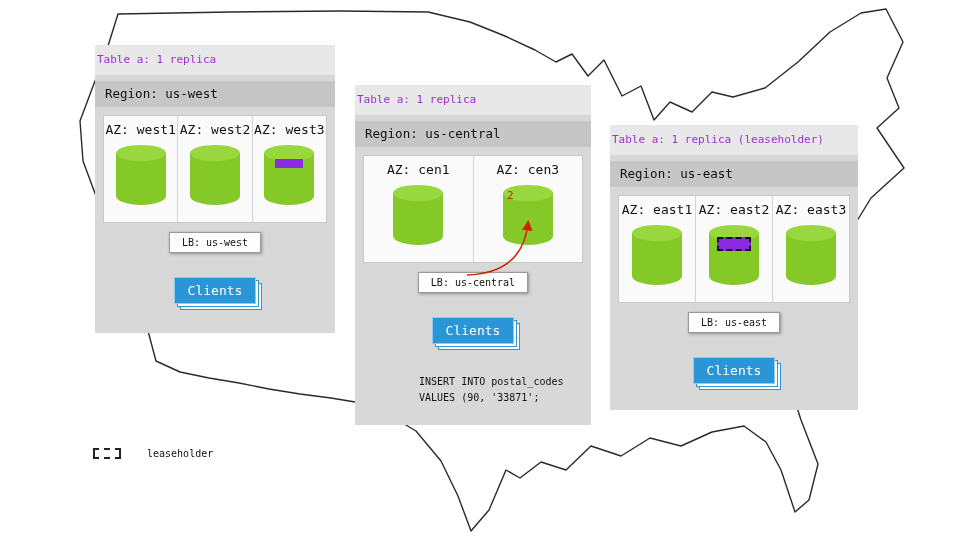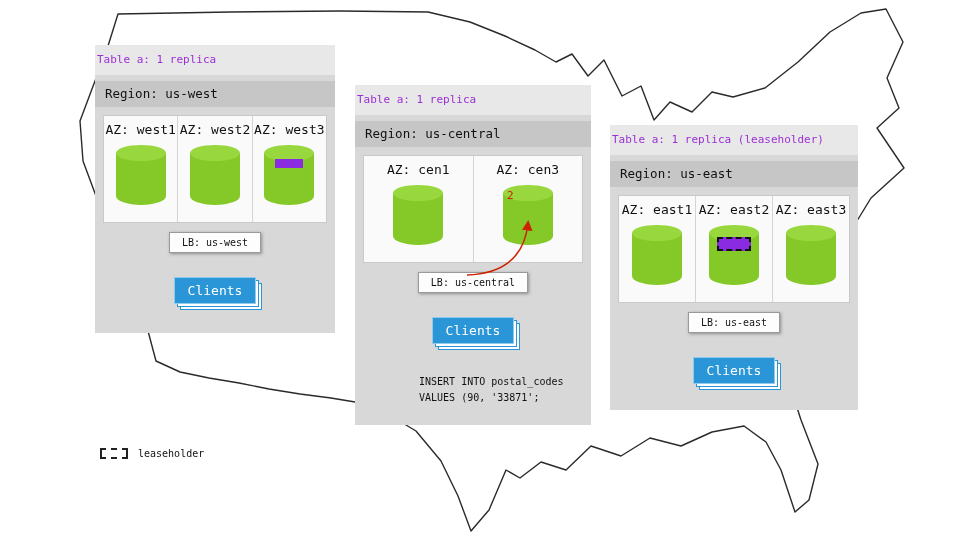--- a/index.html
+++ b/index.html
@@ -70,22 +70,22 @@
     white-space:pre-line; color:#111;
   }
 
   .arrow-layer { position:absolute; inset:0; pointer-events:none; z-index:4; }
   .arrow-num {
     position:absolute; left:152px; top:104px; z-index:5;
     color:var(--arrow-red,#cc2200); font-size:11px;
   }
 
   .legend {
-    position:absolute; left:100px; top:448px; z-index:2;
-    display:flex; align-items:center; gap:10px; font-size:10px; color:#111;
+    position:absolute; left:93px; top:448px; z-index:2;
+    display:flex; align-items:center; gap:26px; font-size:10px; color:#111;
   }
   .legend-chip {
     width:24px; height:7px; border:2px dashed #222; background:#ffffff;
     display:inline-block;
   }
 </style>
 </head>
 <body>
 
 <div class="stage">

